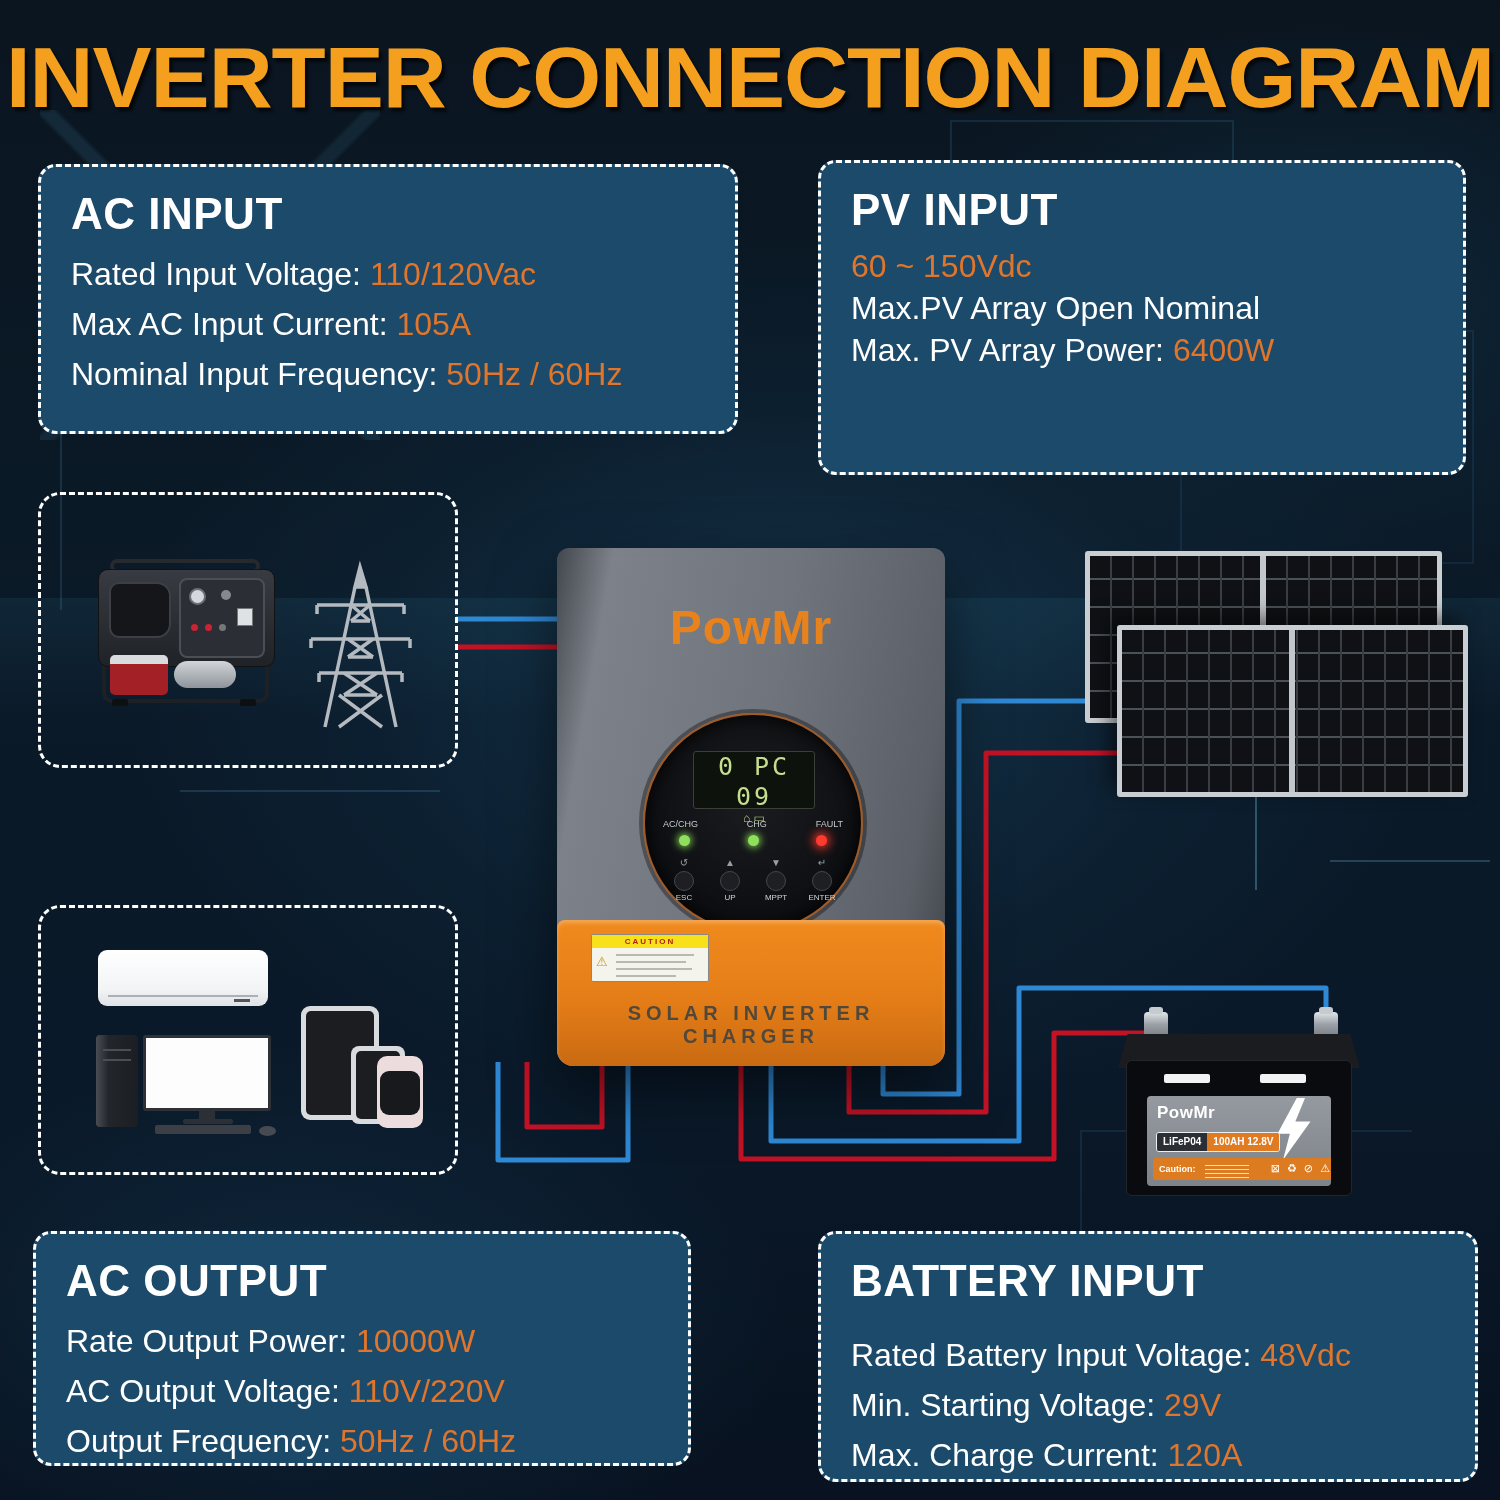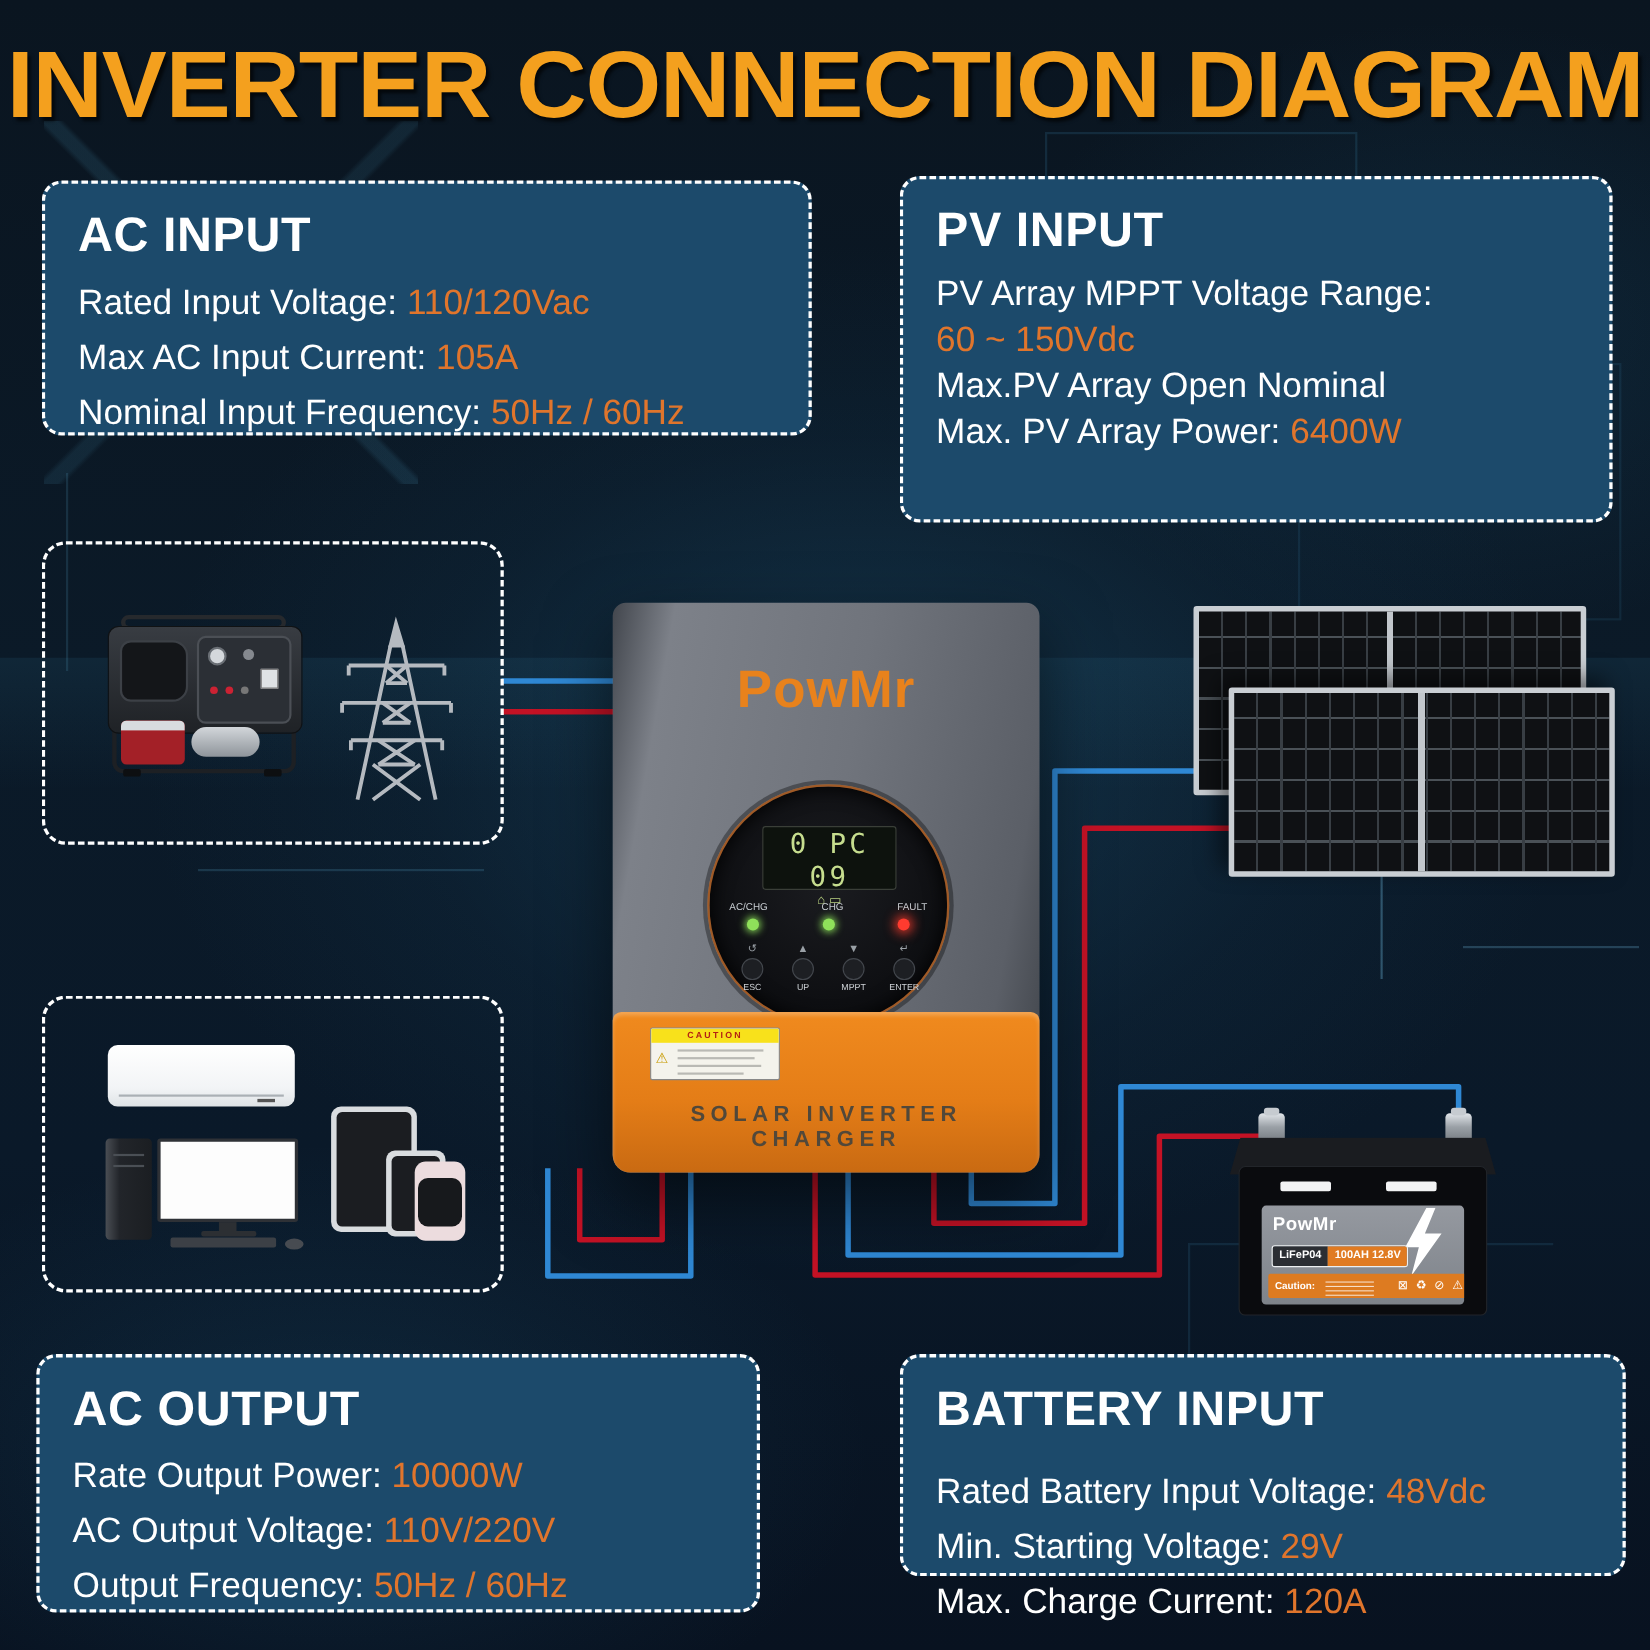--- a/index.html
+++ b/index.html
@@ -28,24 +28,24 @@
   .title{left:0;top:28px;width:1500px;text-align:center;font-size:86px;font-weight:bold;
     letter-spacing:-1px;color:#F4A01E;text-shadow:3px 4px 3px rgba(0,0,0,.65);white-space:nowrap;
     transform:scaleX(1.03);}
   
   .spec{background:#1C4A6B;border:3px dashed #fff;border-radius:18px;box-sizing:border-box;
     padding:22px 30px;color:#fff;}
   .spec h2{margin:0 0 10px 0;font-size:44px;letter-spacing:.5px;}
   .spec .ln{font-size:32px;line-height:50px;white-space:nowrap;}
   .spec .val{color:#E0752C;}
   .spec.pv .ln{line-height:42px;}
-  .b-acin{left:38px;top:164px;width:700px;height:232px;}
+  .b-acin{left:38px;top:164px;width:700px;height:270px;}
   .b-pvin{left:818px;top:160px;width:648px;height:315px;}
   .b-acout{left:33px;top:1231px;width:658px;height:235px;}
-  .b-batin{left:818px;top:1231px;width:660px;height:202px;}
+  .b-batin{left:818px;top:1231px;width:660px;height:251px;}
   
   .imgbox{border:3px dashed #fff;border-radius:22px;box-sizing:border-box;}
   .b-gen{left:38px;top:492px;width:420px;height:276px;}
   .b-load{left:38px;top:905px;width:420px;height:270px;}
   
   #wires{left:0;top:0;pointer-events:none;}
   
   .inverter{left:557px;top:548px;width:388px;height:518px;border-radius:12px 12px 16px 16px;
     background:linear-gradient(100deg,#42464d 0%,#7d8189 12%,#70747c 50%,#5b5f67 86%,#3c4046 100%);
     box-shadow:0 25px 60px rgba(0,0,0,.55);}
@@ -185,21 +185,20 @@
 
   <div class="abs spec b-acin">
     <h2>AC INPUT</h2>
     <div class="ln"><span>Rated Input Voltage: </span><span class="val">110/120Vac</span></div>
     <div class="ln"><span>Max AC Input Current: </span><span class="val">105A</span></div>
     <div class="ln"><span>Nominal Input Frequency: </span><span class="val">50Hz / 60Hz</span></div>
   </div>
 
   <div class="abs spec pv b-pvin">
     <h2>PV INPUT</h2>
-    <div class="ln"><span>PV Array MPPT Voltage Range:</span><span class="val"></span></div>
     <div class="ln"><span></span><span class="val">60 ~ 150Vdc</span></div>
     <div class="ln"><span>Max.PV Array Open Nominal</span><span class="val"></span></div>
     <div class="ln"><span>Max. PV Array Power: </span><span class="val">6400W</span></div>
   </div>
 
   <div class="abs spec b-acout">
     <h2 style="">AC OUTPUT</h2>
     <div class="ln"><span>Rate Output Power: </span><span class="val">10000W</span></div>
     <div class="ln"><span>AC Output Voltage: </span><span class="val">110V/220V</span></div>
     <div class="ln"><span>Output Frequency: </span><span class="val">50Hz / 60Hz</span></div>

